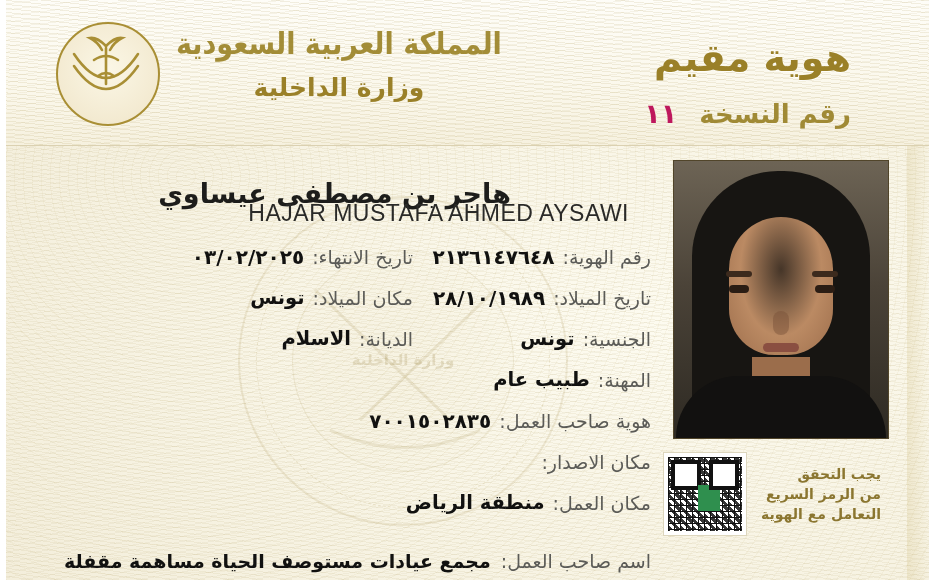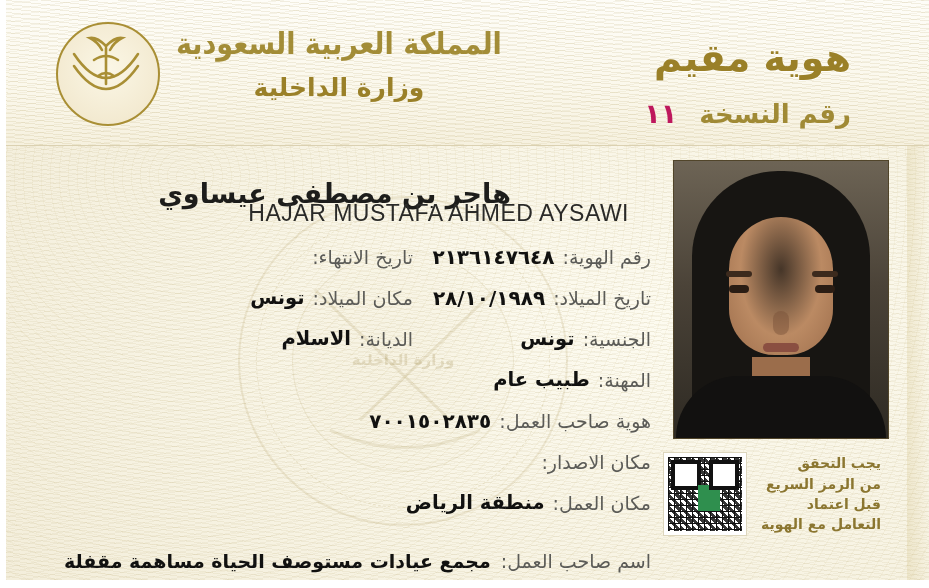--- a/index.html
+++ b/index.html
@@ -384,21 +384,20 @@
     <div class="nose"></div>
     <div class="mouth"></div>
     <div class="neck"></div>
     <div class="shoulder"></div>
   </div>
 
   <div class="qr-block">
     <div class="verify-note">
       <div>يجب التحقق</div>
       <div>من الرمز السريع</div>
-      <div>قبل اعتماد</div>
       <div>التعامل مع الهوية</div>
     </div>
     <div class="qr">
       <div class="qr-inner">
         <div class="qr-green"></div>
       </div>
     </div>
   </div>
 
   <div class="name-ar">هاجر بن مصطفى عيساوي</div>
@@ -406,20 +405,21 @@
 
   <div class="rows">
 
     <div class="row">
       <div class="cell right">
         <span class="lbl">رقم الهوية:</span>
         <span class="val val-num">٢١٣٦١٤٧٦٤٨</span>
       </div>
       <div class="cell left">
         <span class="lbl">تاريخ الانتهاء:</span>
+        <span class="val val-num">٠٣/٠٢/٢٠٢٥</span>
       </div>
       <div class="spacer"></div>
     </div>
 
     <div class="row">
       <div class="cell right">
         <span class="lbl">تاريخ الميلاد:</span>
         <span class="val val-num">٢٨/١٠/١٩٨٩</span>
       </div>
       <div class="cell left">

